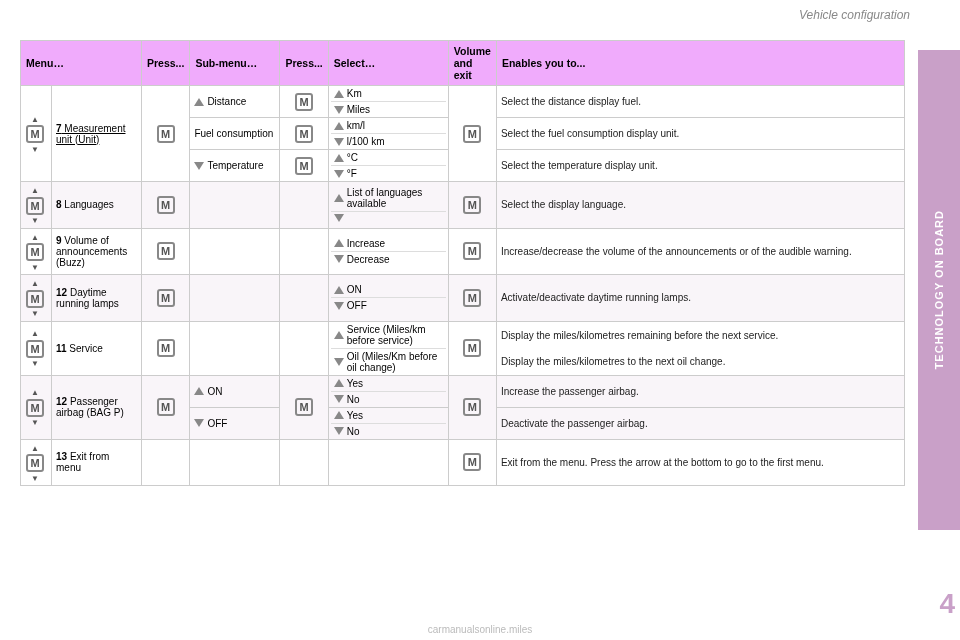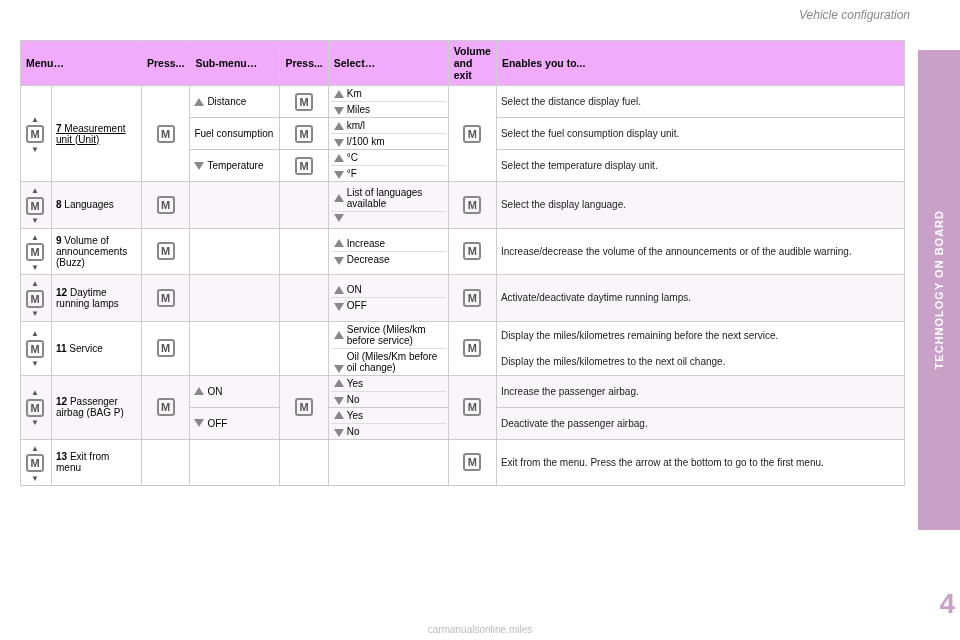--- a/index.html
+++ b/index.html
@@ -145,21 +145,20 @@
     .select-sub {
       border-bottom: 1px solid #ddd;
       padding: 2px 3px;
       display: flex;
       align-items: center;
       gap: 3px;
     }
 
     .select-sub:last-child {
       border-bottom: none;
-      align-items: flex-end;
     }
 
     .enables-text {
       font-size: 10px;
       line-height: 1.3;
       color: #222;
     }
 
     .number-bold {
       font-weight: bold;

